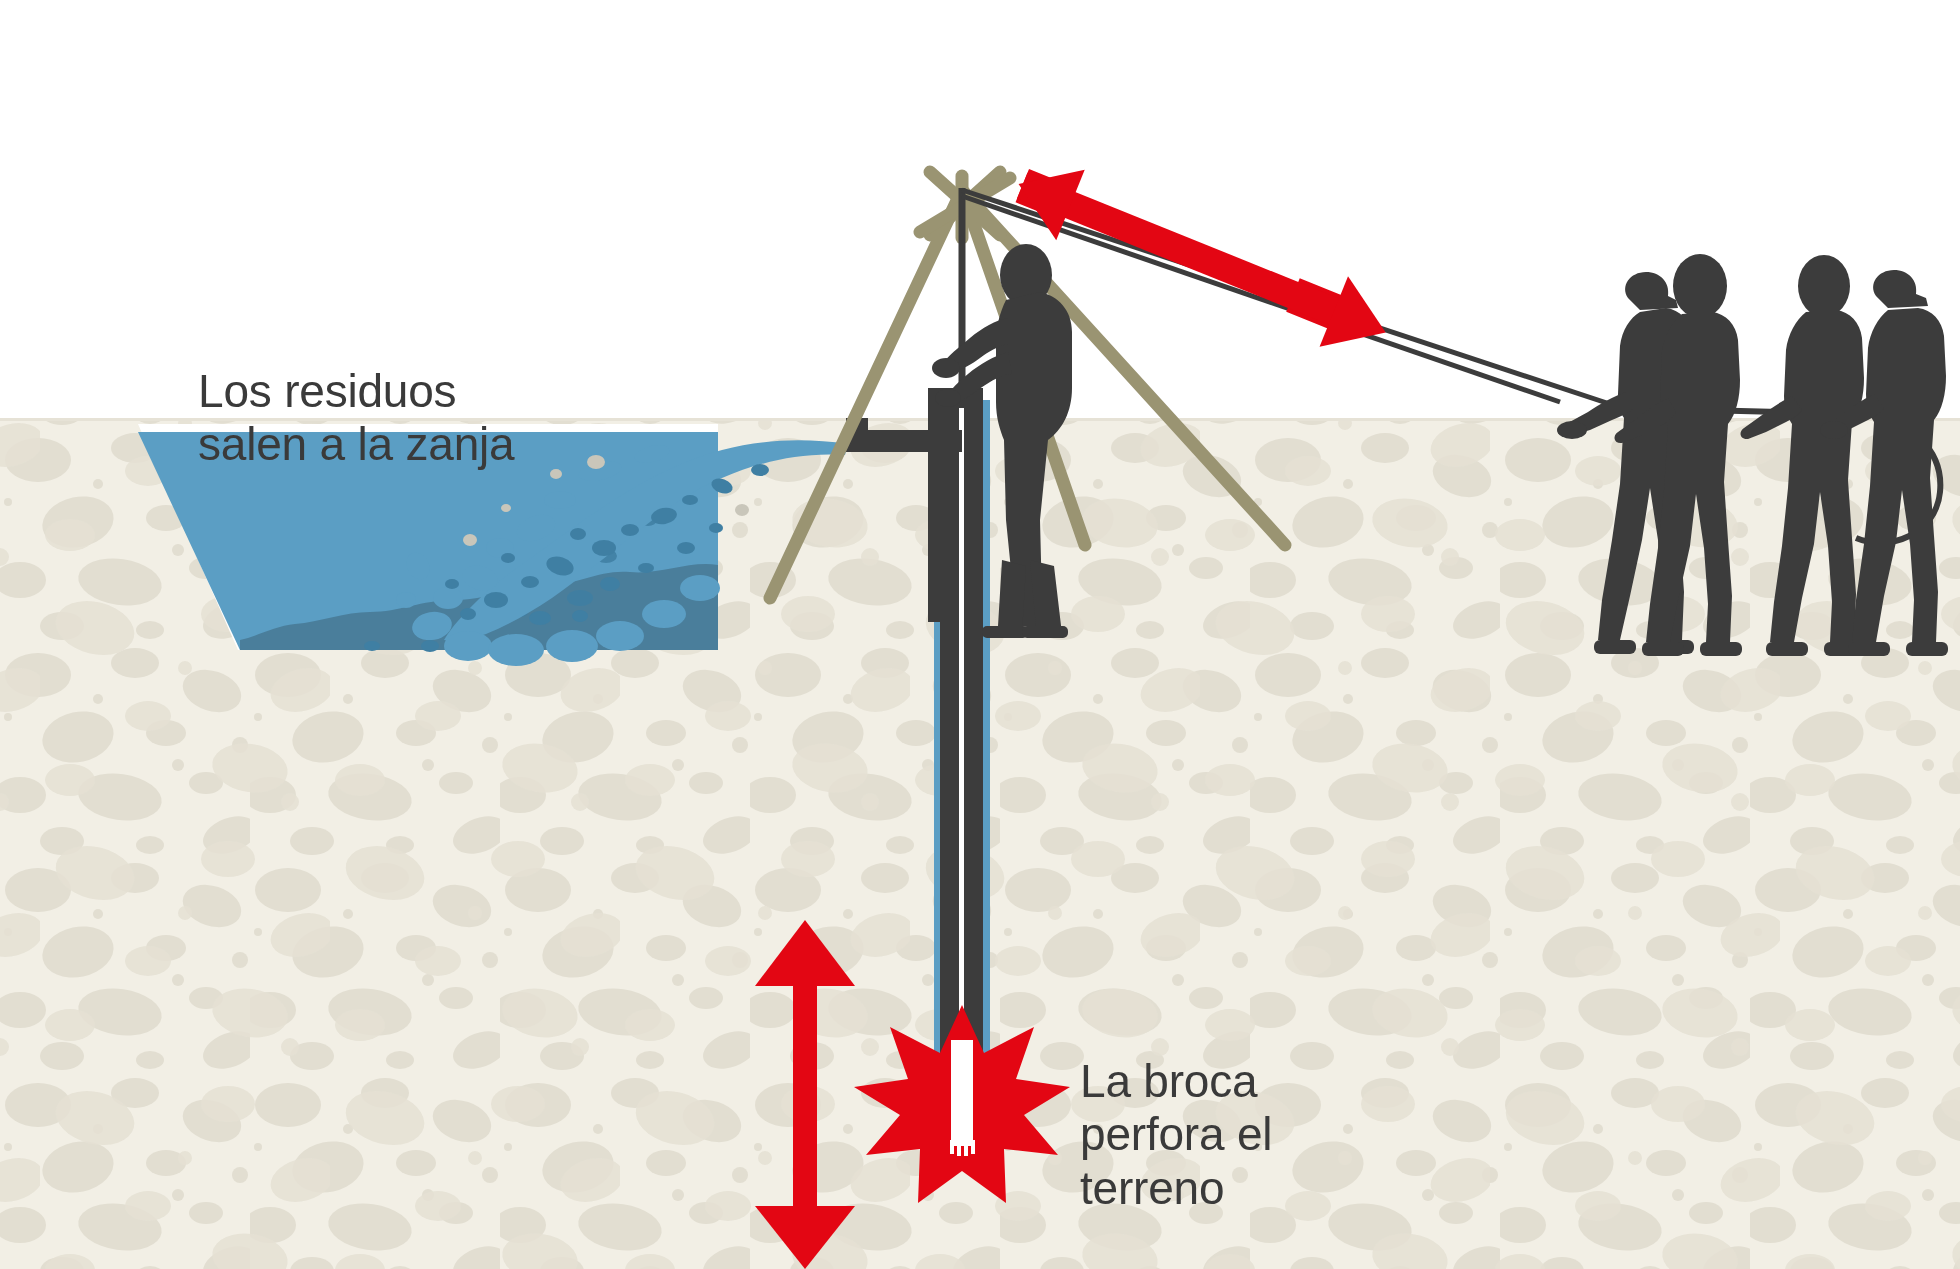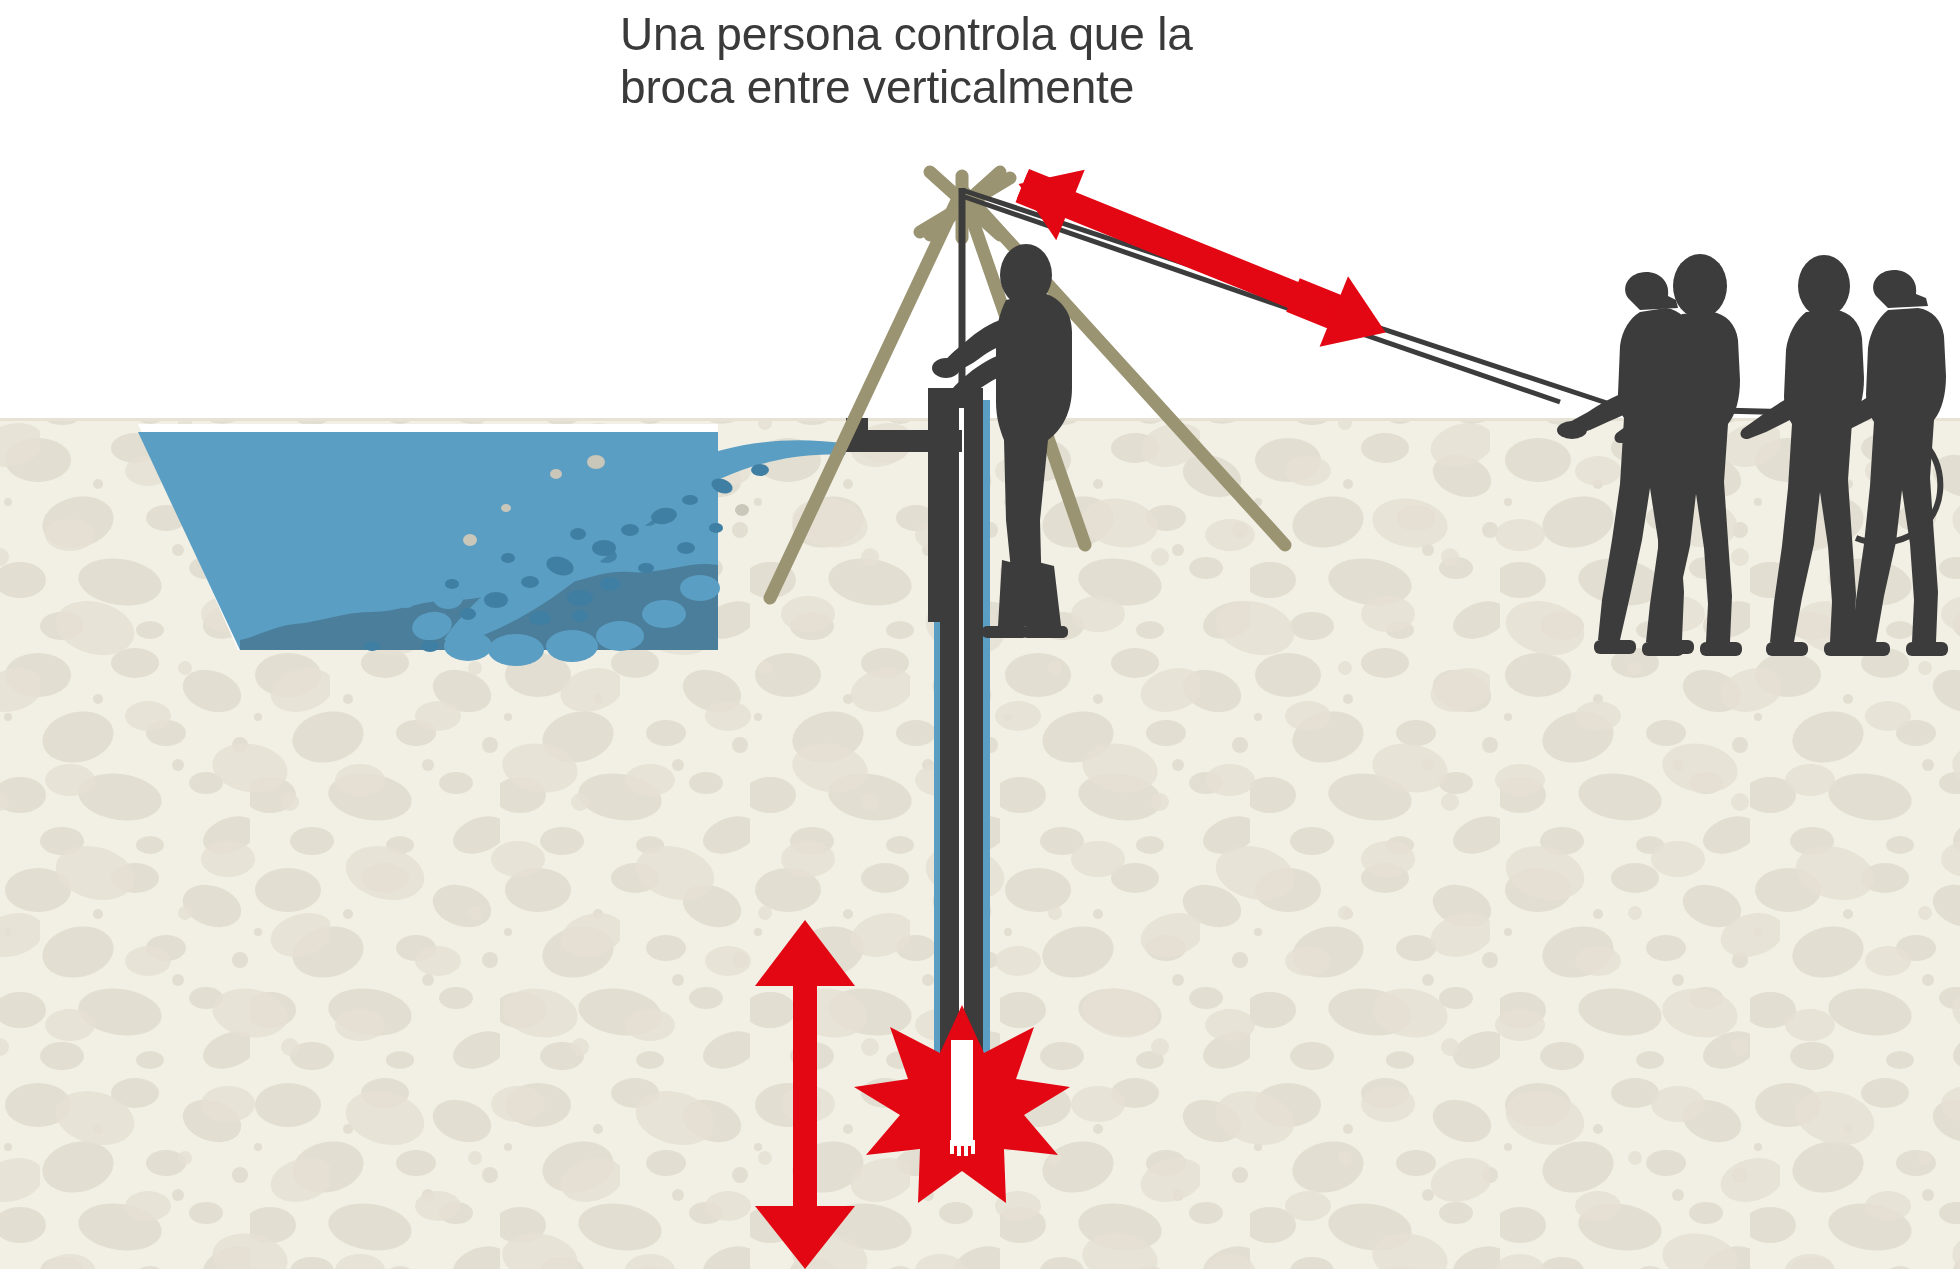--- a/index.html
+++ b/index.html
@@ -329,19 +329,22 @@
     </g>
 
     <g>
       <rect x="793" y="955" width="24" height="286" fill="#e30613"></rect>
       <polygon fill="#e30613" points="805,920 855,986 755,986"></polygon>
       <polygon fill="#e30613" points="805,1269 855,1206 755,1206"></polygon>
     </g>
 
   </svg>
 
-  <div class="lbl" id="label-drill-operator">Una persona controla que la
-broca entre verticalmente</div>
-
-
-
+
+
+  <div class="lbl" id="label-waste-trench">Los residuos
+salen a la zanja</div>
+
+  <div class="lbl" id="label-drill-bit">La broca
+perfora el
+terreno</div>
 
 </div>
 
 </body></html>

